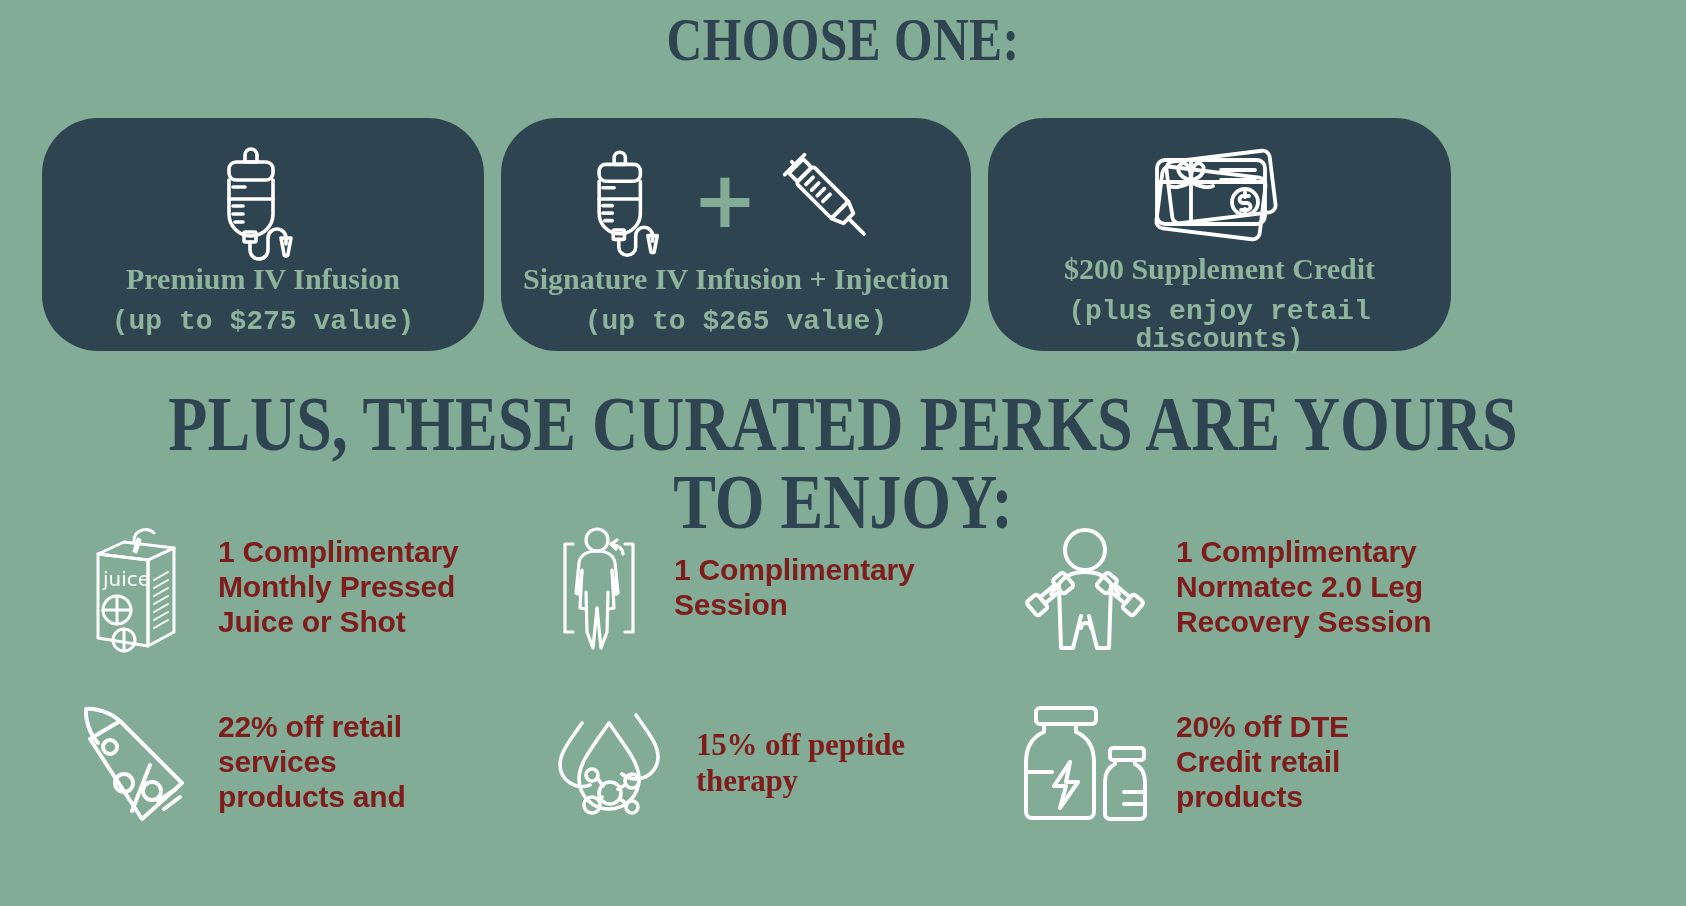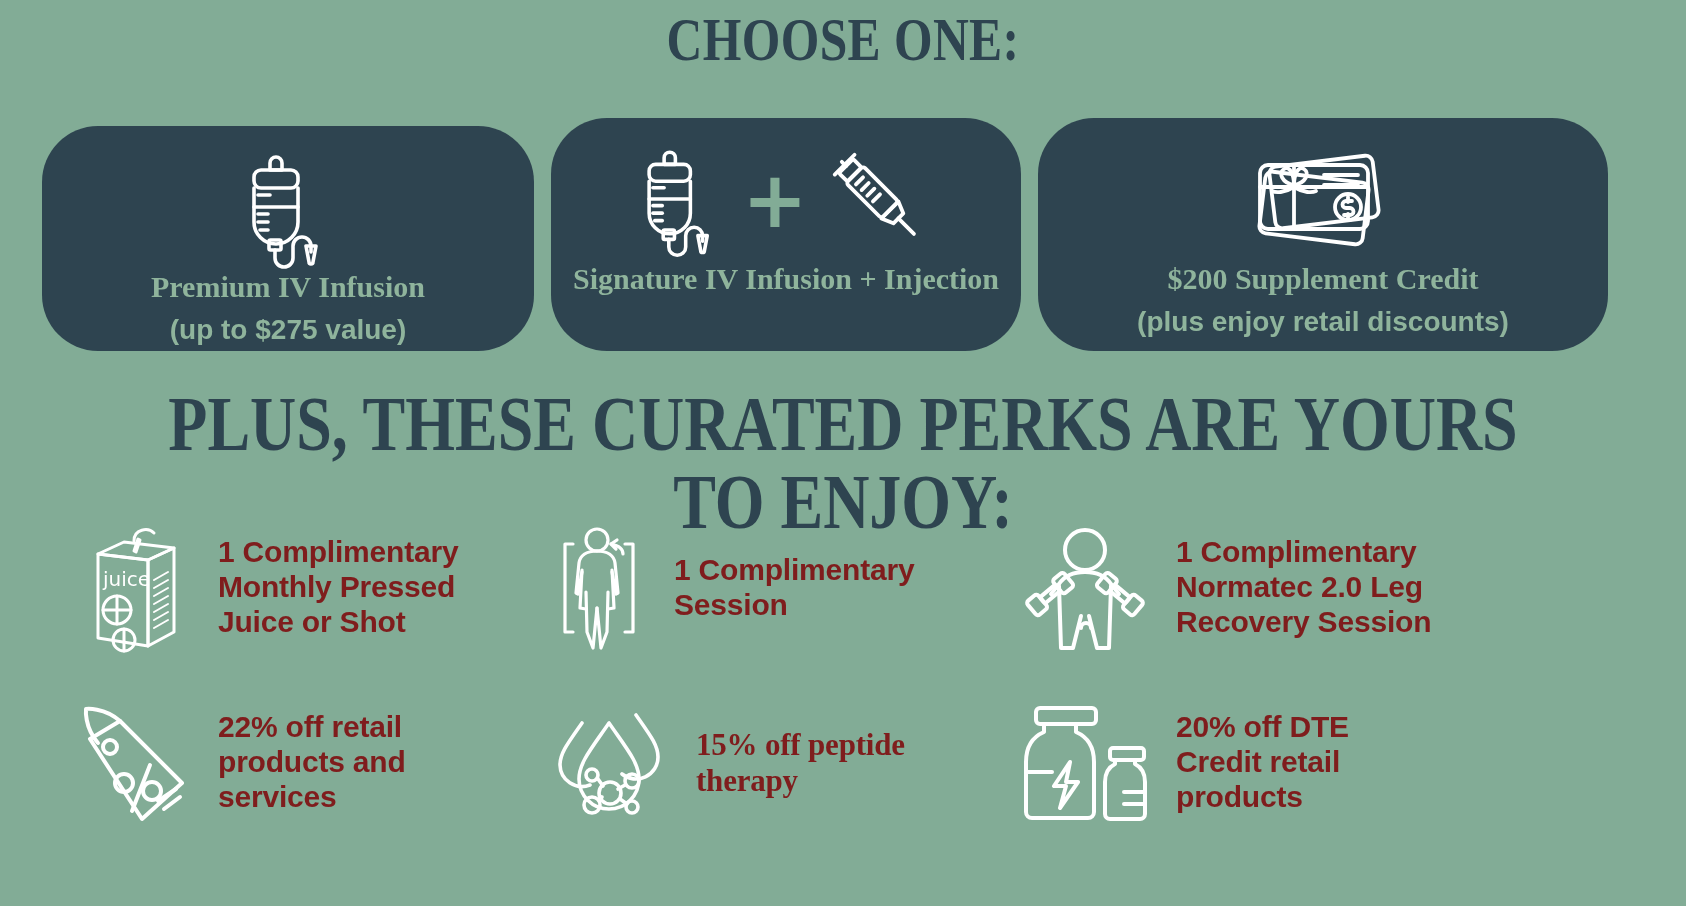--- a/index.html
+++ b/index.html
@@ -53,23 +53,23 @@
   .card {
     background:#2e4450;
     border-radius:56px;
     display:flex;
     flex-direction:column;
     align-items:center;
     justify-content:flex-start;
     padding-top:22px;
     position:relative;
   }
-  .card-1 { width:492px;margin-top:8px; }
+  .card-1 { width:442px; }
   .card-2 { width:470px; }
-  .card-3 { width:570px; }
+  .card-3 { width:463px; }
 
   .card-icons {
     height:120px;
     display:flex;
     align-items:center;
     justify-content:center;
     gap:14px;
   }
   .plus-sign {
     color:#82ac96;
@@ -83,21 +83,21 @@
   .card-title {
     font-family:"Liberation Serif", serif;
     font-weight:700;
     font-size:30px;
     color:#8fb49c;
     text-align:center;
     line-height:1.0;
     margin-top:4px;
   }
   .card-sub {
-    font-family:Liberation Sans, sans-serif;
+    font-family:Liberation Mono, monospace;
     font-weight:700;
     font-size:28px;
     color:#8fb49c;
     text-align:center;
     margin-top:14px;
     line-height:1.0;
   }
 
   
   .perks {
@@ -204,20 +204,21 @@
             <line x1="56" y1="82" x2="56" y2="104"></line>
             <line x1="50" y1="28" x2="60" y2="28"></line>
             <line x1="50" y1="36" x2="60" y2="36"></line>
             <line x1="50" y1="44" x2="60" y2="44"></line>
             <line x1="50" y1="52" x2="60" y2="52"></line>
           </g>
         </svg>
       </span>
     </div>
     <div class="card-title">Signature IV Infusion + Injection</div>
+    <div class="card-sub">(up to $265 value)</div>
   </div>
 
   <div class="card card-3">
     <div class="card-icons">
       <span>
         <svg width="150" height="110" viewBox="0 0 150 110" fill="none" stroke="#ffffff" stroke-width="3.8" stroke-linecap="round" stroke-linejoin="round">
           <rect x="24" y="16" width="104" height="62" rx="7" transform="rotate(-7 76 47)"></rect>
           <rect x="14" y="32" width="104" height="62" rx="7" transform="rotate(7 66 63)"></rect>
           <rect x="12" y="20" width="108" height="64" rx="8"></rect>
           <line x1="12" y1="42" x2="120" y2="42"></line>
@@ -334,22 +335,22 @@
         <circle cx="38" cy="48" r="7"></circle>
         <circle cx="52" cy="84" r="9"></circle>
         <circle cx="80" cy="92" r="9"></circle>
         <line x1="60" y1="112" x2="78" y2="66"></line>
         <line x1="86" y1="102" x2="104" y2="90"></line>
         <line x1="92" y1="110" x2="108" y2="98"></line>
       </svg>
     </div>
     <div class="perk-text">
       <div>22% off retail</div>
+      <div>services</div>
       <div>products and</div>
-      <div>services</div>
     </div>
   </div>
 
   <div class="perk p5">
     <div class="perk-icon">
       <svg width="124" height="124" viewBox="0 0 124 124" fill="none" stroke="#ffffff" stroke-width="3.6" stroke-linecap="round" stroke-linejoin="round">
         <path d="M34 22 c-14 20 -22 30 -22 42 a22 22 0 0 0 30 20"></path>
         <path d="M88 14 c14 20 22 30 22 42 a22 22 0 0 1 -36 17"></path>
         <path d="M61 22 c-18 26 -30 40 -30 56 a30 30 0 0 0 60 0 c0 -16 -12 -30 -30 -56 z"></path>
         <circle cx="62" cy="92" r="11"></circle>

